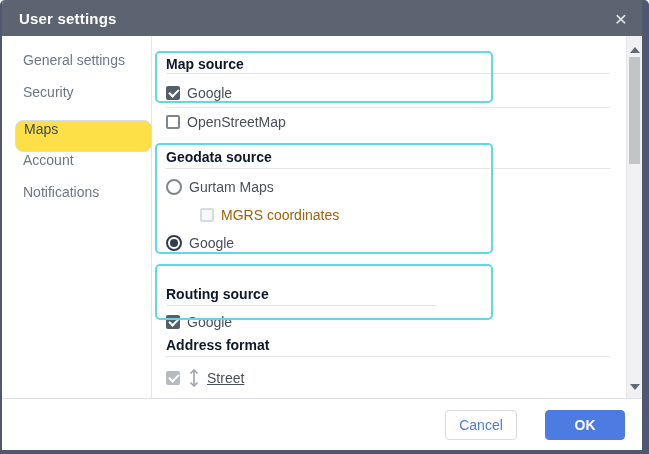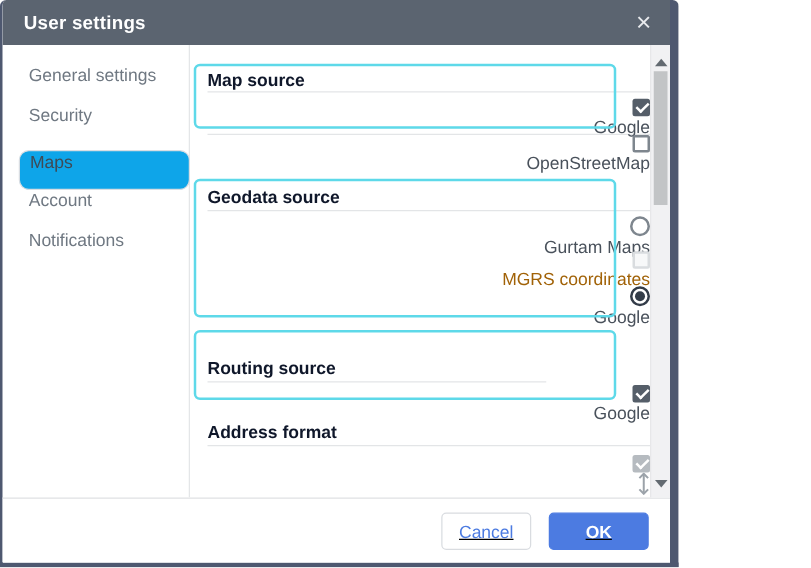--- a/index.html
+++ b/index.html
@@ -1,42 +1,42 @@
 <!DOCTYPE html>
 <html><head>
 <meta charset="utf-8">
 <style>
   html,body { margin:0; padding:0; background:#fff; }
   * { box-sizing:border-box; }
   .window {
-    width:543px; height:454px;
+    width:649px; height:454px;
     border-left:2px solid #4e5870; border-right:7px solid #4e5870; border-bottom:4px solid #4e5870;
     border-radius:5px 5px 0 0; overflow:hidden;
     display:flex; flex-direction:column;
     font-family:"Liberation Sans", sans-serif; background:#fff;
   }
   
   .titlebar { flex:0 0 36px; background:#5b6470; display:flex; align-items:center; padding:0 15px 0 17px; }
   .title { color:#ffffff; font-size:15px; font-weight:bold; letter-spacing:.2px; }
   .close { margin-left:auto; color:#e9ebee; font-size:21px; line-height:1; cursor:pointer; font-weight:400; }
   
   .body { flex:1; display:flex; min-height:0; }
   .sidebar { flex:0 0 150px; border-right:1px solid #e4e6e8; padding-top:16px; font-size:14px; color:#6f7882; }
   .side-item { height:32px; display:flex; padding-left:21px; cursor:pointer; white-space:nowrap; }
   .side-item.selected {
     margin:4px -1px 0 13px; padding-left:8px;
-    border:1px solid #d9dde2; border-radius:8px; background:#0ea5e9; color:#3f4a55;
+    border:1px solid #d9dde2; border-radius:8px; background:#fde047; color:#3f4a55;
   }
   .content { flex:1; position:relative; padding:19px 0 0 14px; font-size:14px; color:#49515b; overflow:hidden; }
   .sec-title { font-weight:bold; color:#0f172a; height:18px; line-height:18px; }
   .t2 { margin-top:12px; } .t3 { margin-top:28px; } .t4 { }
   .rule { height:0; border-top:1px solid #e3e5e7; width:444px; }
   .rule.mt2 { margin-top:2px; }
   .rule.short { width:271px; }
-  .row { height:28px; display:flex; align-items:flex-end; cursor:pointer;flex-direction:column; }
+  .row { height:28px; display:flex; align-items:center; cursor:pointer; }
   .row-google-map { margin-top:5px; }
   .row-gurtam { margin-top:4px; }
   .row-mgrs { padding-left:34px; color:#a16207; cursor:default; }
   .row-google-routing { margin-top:2px; }
   .row-street { margin-top:7px; cursor:default;text-decoration:underline; }
   .lbl { margin-left:7px; }
   
   .cb { width:14px; height:14px; border-radius:2px; position:relative; flex:0 0 14px; }
   .cb.unchecked { border:2px solid #7e868e; background:#fff; }
   .cb.checked { background:#555e69; }
@@ -58,21 +58,21 @@
   .hl1 { top:15px; height:52px; }
   .hl2 { top:107px; height:111px; }
   .hl3 { top:228px; height:56px; }
   
   .scrollbar { flex:0 0 16px; background:#f1f1f3; position:relative; border-left:1px solid #e7e7e9; }
   .sb-thumb { position:absolute; left:2px; top:21px; width:11px; height:107px; background:#c2c4c6; }
   .sb-arrow { position:absolute; left:3px; width:0; height:0; border-left:5px solid transparent; border-right:5px solid transparent; cursor:pointer; }
   .sb-arrow.up { top:11px; border-bottom:6px solid #636a71; }
   .sb-arrow.down { bottom:8px; border-top:6px solid #636a71; }
   
-  .footer { flex:0 0 52px; border-top:1px solid #dfe1e4; display:flex; align-items:center; justify-content:flex-end; gap:14px; padding-right:17px; background:#fff;text-decoration:underline; }
+  .footer { flex:0 0 52px; border-top:1px solid #dfe1e4; display:flex; align-items:center; justify-content:flex-end; gap:28px; padding-right:17px; background:#fff; }
   .btn { height:30px; border-radius:4px; font-size:14px; font-family:"Liberation Sans",sans-serif; display:flex; align-items:center; justify-content:center; cursor:pointer; }
   .btn-cancel { width:72px; background:#fff; border:1px solid #d9dce0; color:#4c7be1; }
   .btn-ok { width:80px; background:#4c7be1; border:1px solid #4c7be1; color:#fff; font-weight:bold;text-align:right; }
 </style>
 </head>
 <body>
 
 <div class="window">
 
   <div class="titlebar">

